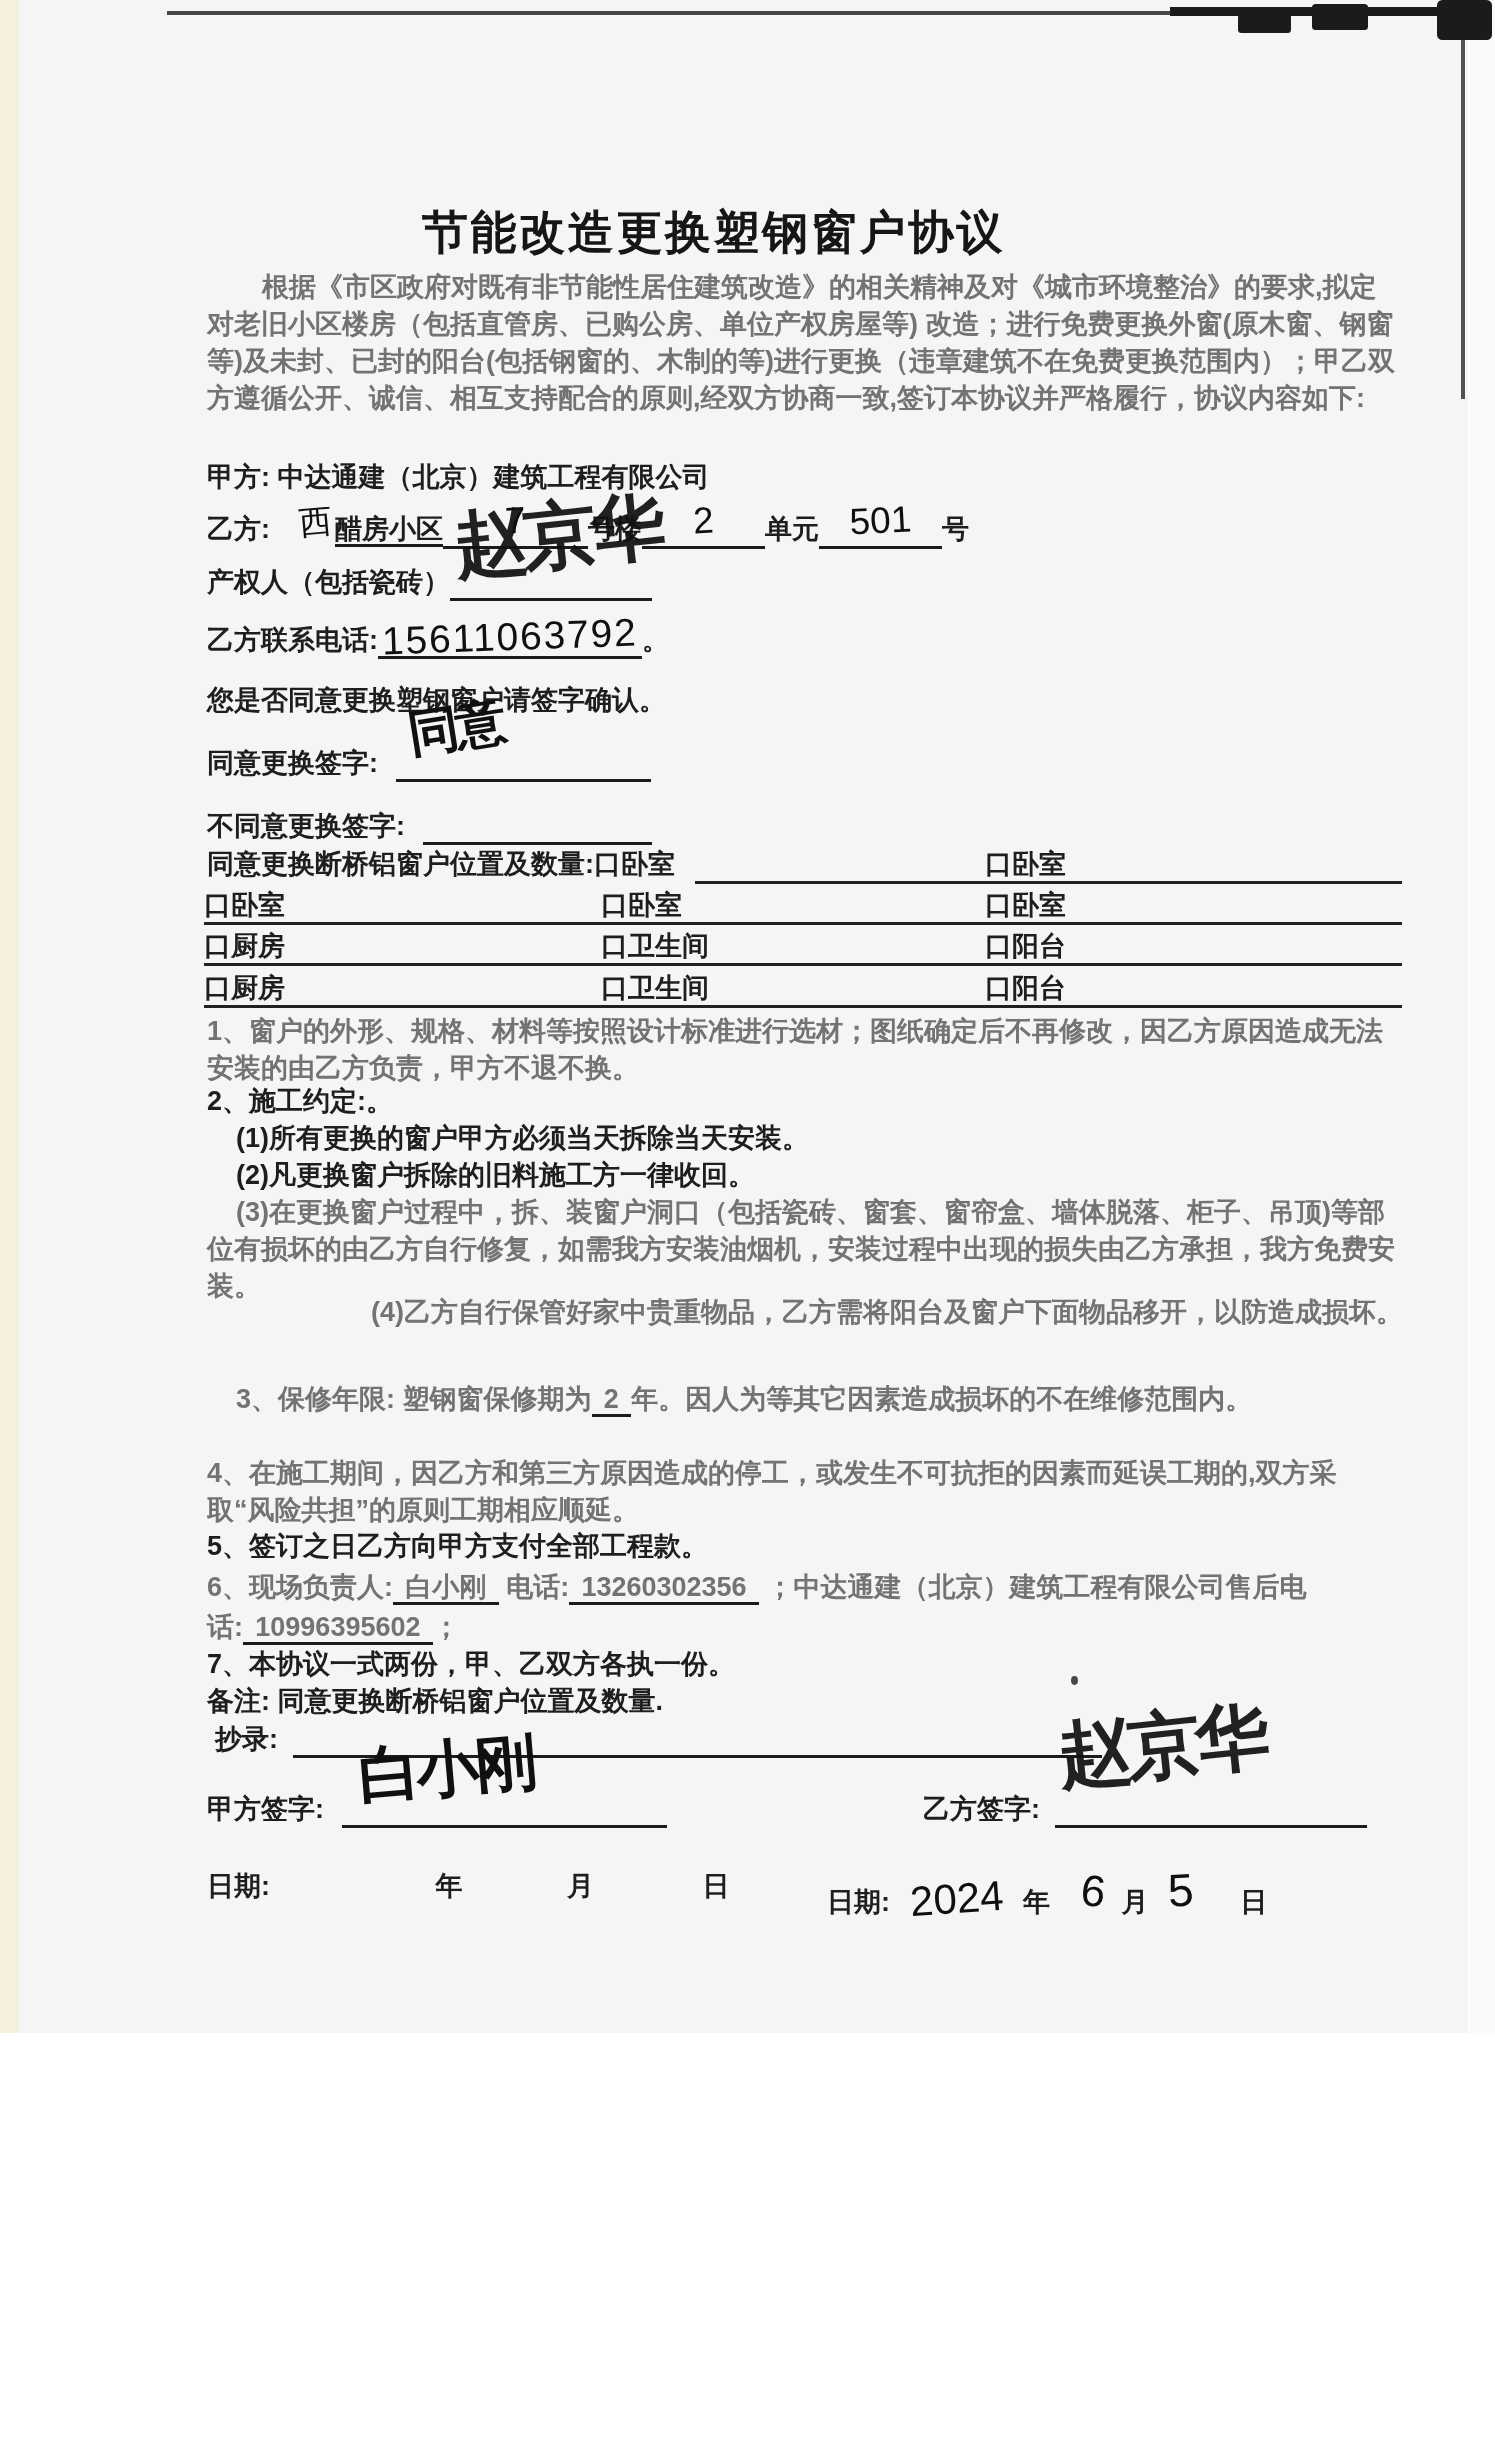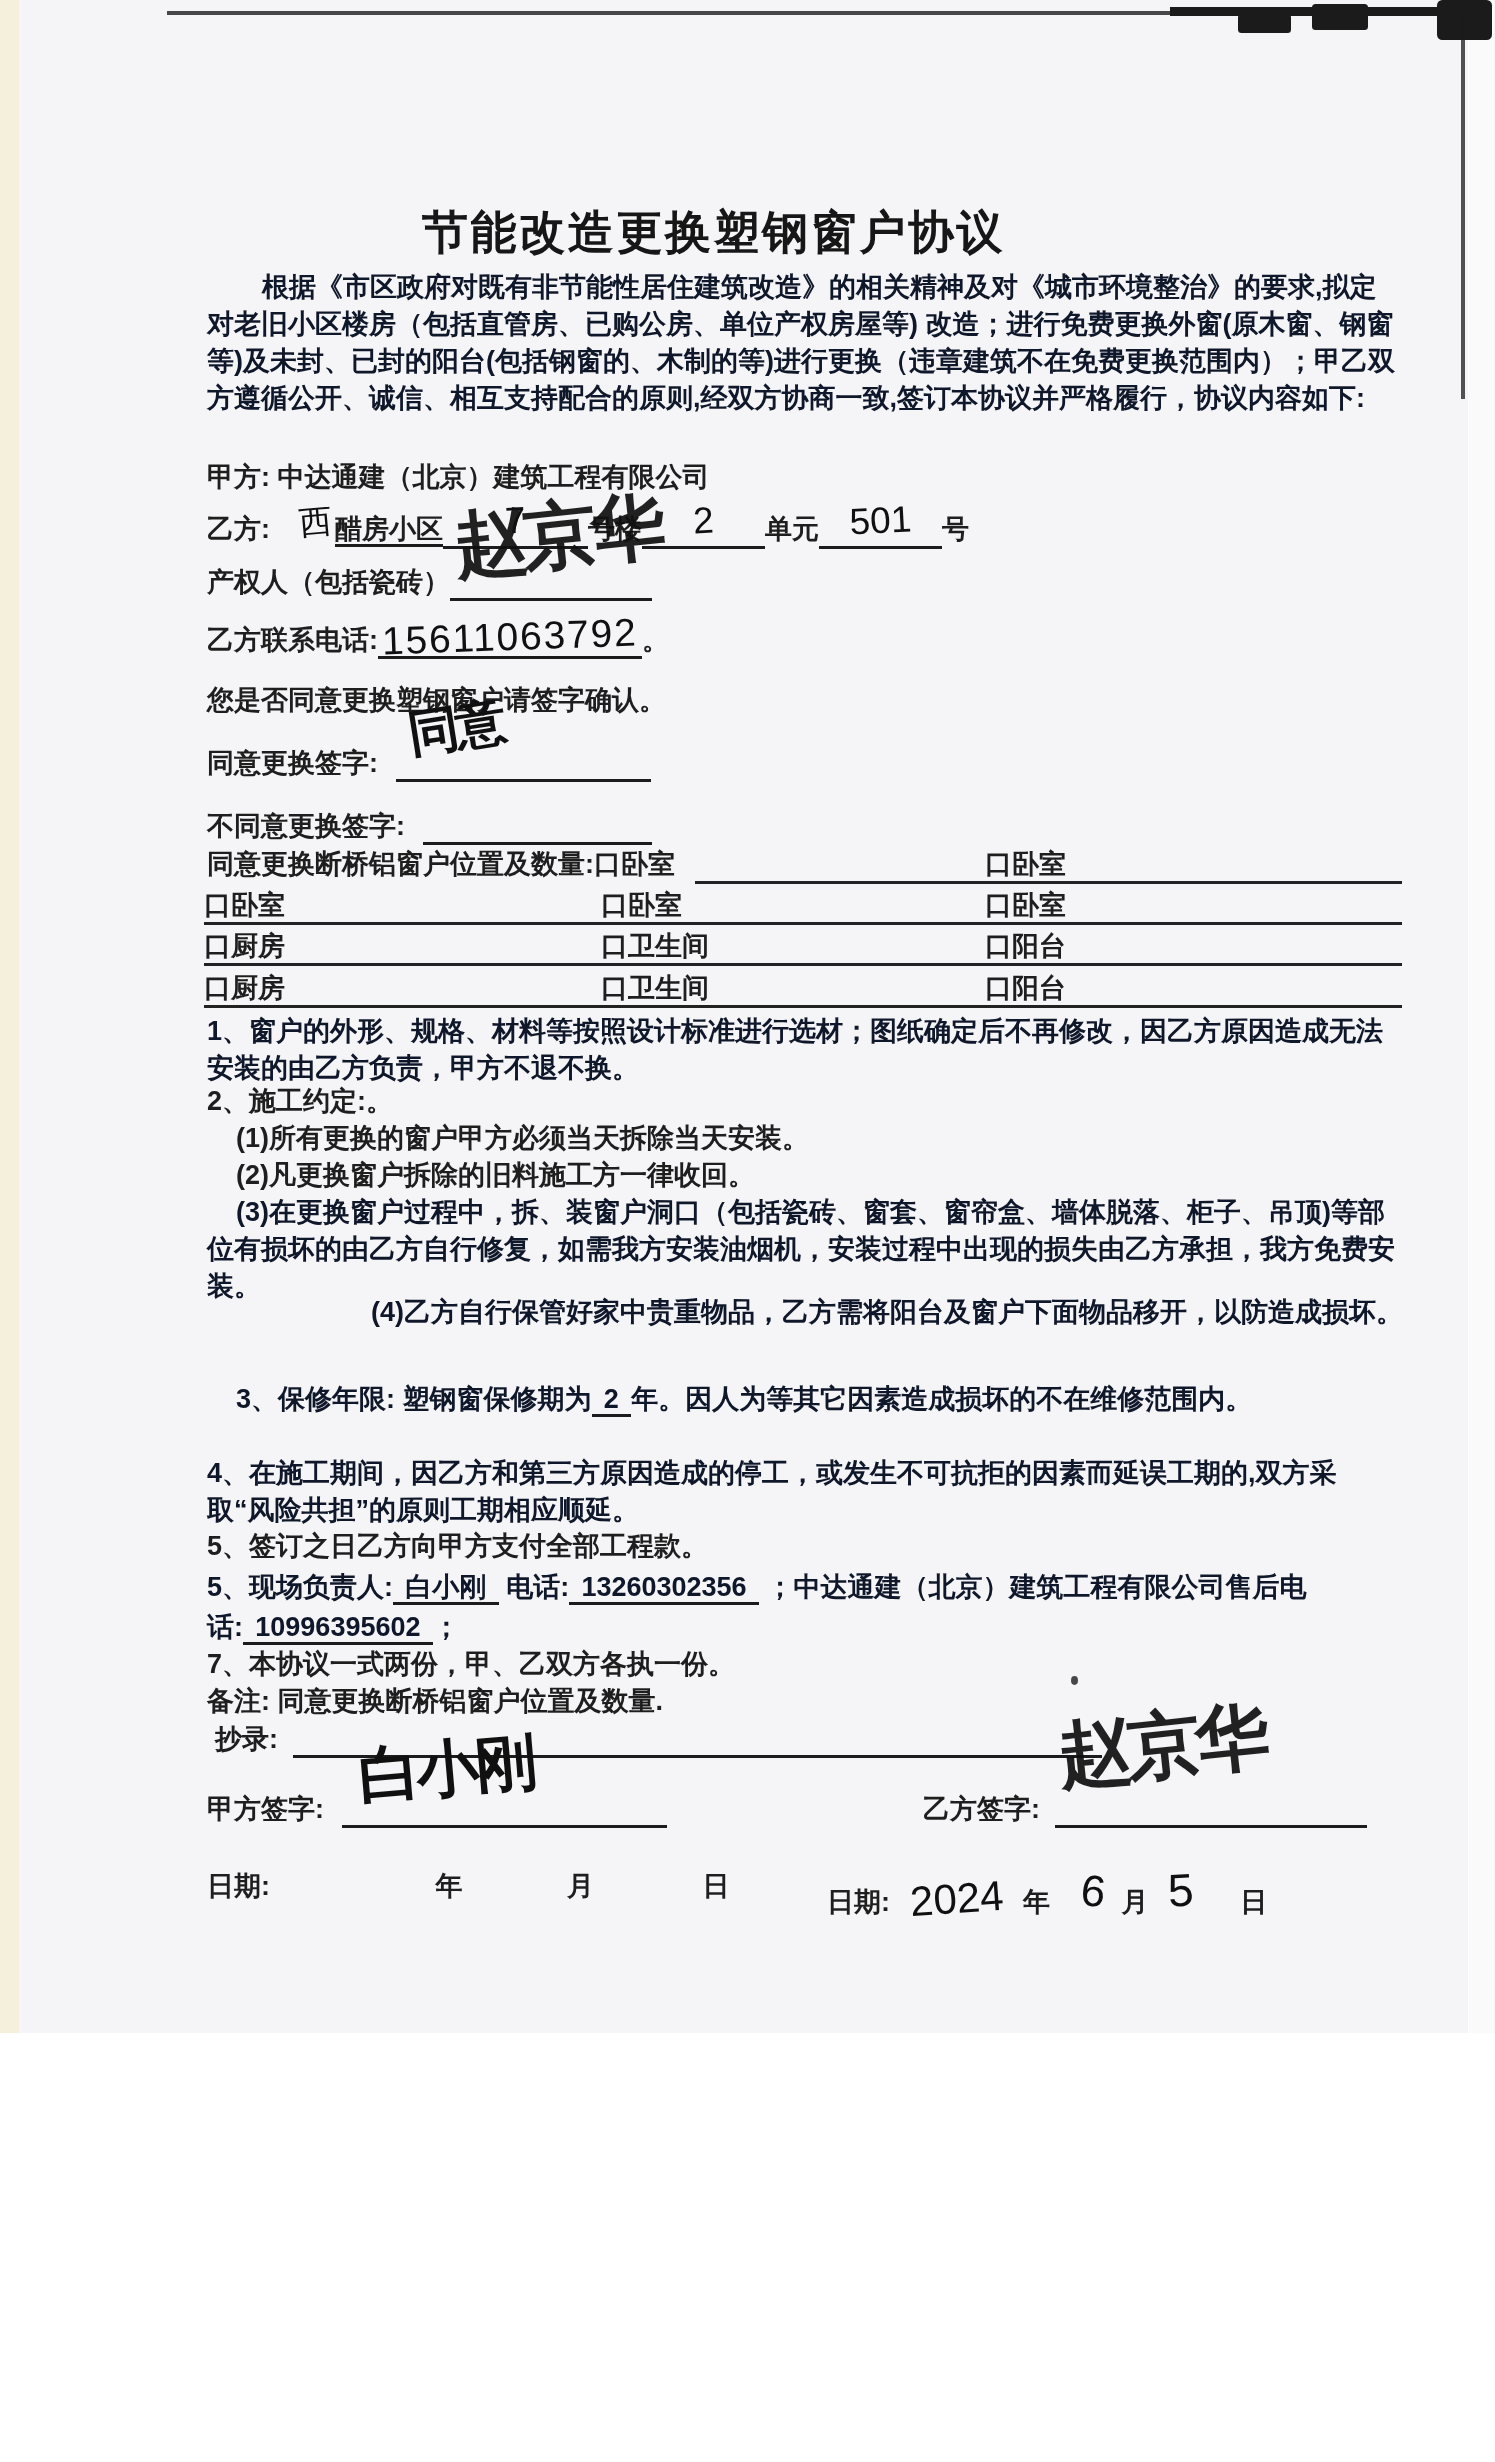--- a/index.html
+++ b/index.html
@@ -6,21 +6,21 @@
   body{
     width:1495px;height:2462px;position:relative;background:#ffffff;
     font-family:"Liberation Sans","DejaVu Sans",sans-serif;
     -webkit-font-smoothing:antialiased;overflow:hidden;
   }
   .paper{position:absolute;left:19.3px;top:0;width:1449px;height:2033px;background:#f5f4f6;}
   .left-strip{position:absolute;left:0;top:0;width:19.3px;height:2033px;background:#f5f0dc;}
   .right-strip{position:absolute;left:1469px;top:0;width:26px;height:2033px;background:#fafafa;}
   .artifact{position:absolute;background:#1b1b1b;}
   .ln{position:absolute;left:207px;font-size:27px;line-height:37px;color:#1e1e1e;font-weight:600;white-space:nowrap;}
-  .blk{position:absolute;left:207px;width:1196px;font-size:27px;line-height:37px;color:#0f172a;font-weight:600;white-space:normal;}
+  .blk{position:absolute;left:207px;width:1196px;font-size:27px;line-height:37px;color:#737373;font-weight:600;white-space:normal;}
   .blank{display:inline-block;border-bottom:3.5px solid #1c1c1c;text-align:center;position:relative;vertical-align:bottom;height:35px;}
   .useg{border-bottom:3.5px solid #1c1c1c;padding:0 12.3px;}
   .hand{font-weight:400;color:#101010;display:inline-block;}
   .hand.num{font-size:37px;transform:rotate(-3deg);position:absolute;left:0;right:0;top:-8.8px;}
   .sig{position:absolute;font-size:74px;font-weight:700;letter-spacing:-5.3px;transform:rotate(-6deg);top:-46px;left:3.5px;white-space:nowrap;opacity:.92;}
   .roomrow{position:absolute;left:204px;width:1198px;height:39px;border-bottom:3.5px solid #222;font-size:27px;font-weight:600;color:#1e1e1e;}
   .roomcell{position:absolute;top:3.5px;}
   .hline{position:absolute;border-bottom:3.5px solid #222;height:0;}
   .title{position:absolute;left:422px;top:202px;font-size:46px;font-weight:700;letter-spacing:2.6px;color:#161616;}
   .datewrap{position:absolute;font-size:27px;font-weight:600;color:#1e1e1e;}
@@ -106,21 +106,21 @@
 
 <div class="blk" style="top:1381px;text-indent:29px;">
   <span>3、保修年限: 塑钢窗保修期为</span><span class="useg" style="font-weight:700;">2</span><span>年。因人为等其它因素造成损坏的不在维修范围内。</span>
 </div>
 
 <div class="blk" style="top:1455px;">4、在施工期间，因乙方和第三方原因造成的停工，或发生不可抗拒的因素而延误工期的,双方采取“风险共担”的原则工期相应顺延。</div>
 
 <div class="ln" style="top:1528px;">5、签订之日乙方向甲方支付全部工程款。</div>
 
 <div class="blk" style="top:1567px;line-height:40px;">
-  <span>5、现场负责人:</span><span class="useg">白小刚</span>
+  <span>6、现场负责人:</span><span class="useg">白小刚</span>
   <span>电话:</span><span class="useg">13260302356</span>
   <span>；中达通建（北京）建筑工程有限公司售后电话:</span><span class="useg">10996395602</span><span>；</span>
 </div>
 
 <div class="ln" style="top:1646px;">7、本协议一式两份，甲、乙双方各执一份。</div>
 
 <div class="ln" style="top:1683px;font-weight:700;">
   <span>备注:</span>
   <span>同意更换断桥铝窗户位置及数量.</span>
 </div>

